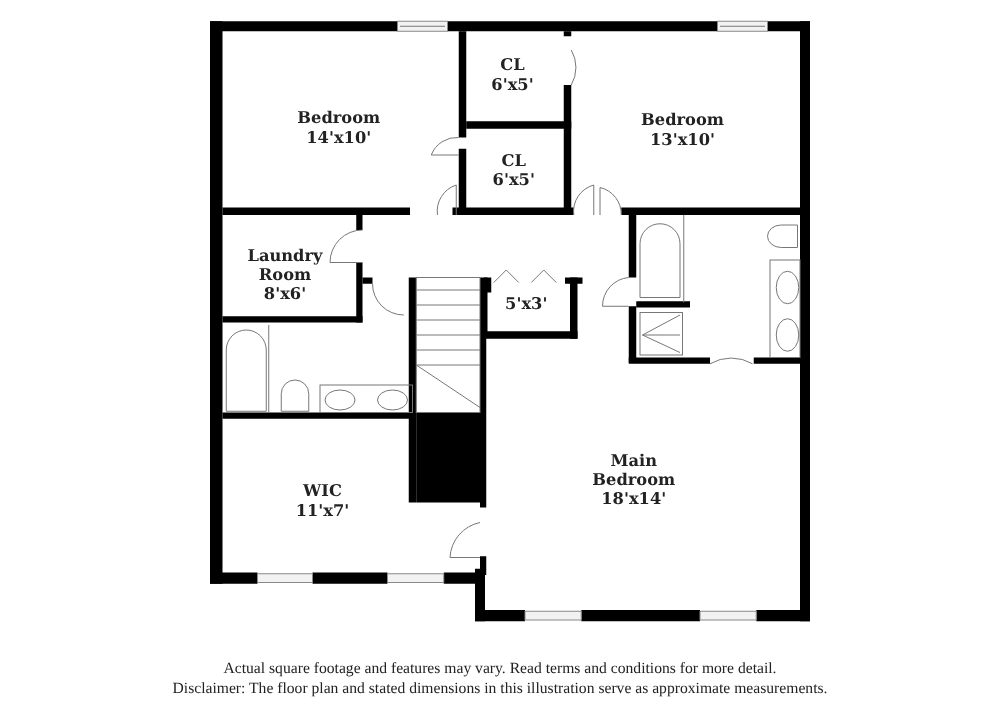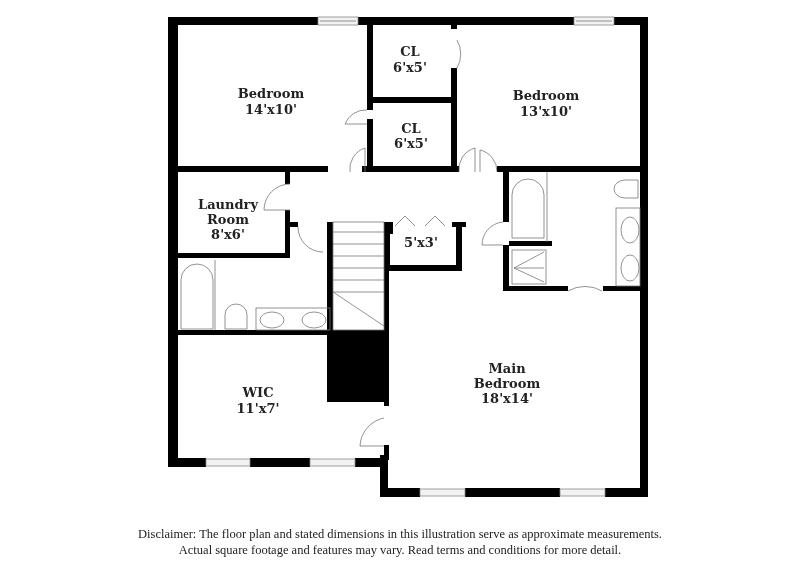--- a/index.html
+++ b/index.html
@@ -149,15 +149,15 @@
     <text class="lbl" x="258" y="397">WIC</text>
     <text class="lbl" x="258" y="413">11'x7'</text>
 
     <text class="lbl" x="507" y="373">Main</text>
     <text class="lbl" x="507" y="388">Bedroom</text>
     <text class="lbl" x="507" y="403">18'x14'</text>
   </g>
 </svg>
 
 <div class="disclaimer">
+  <div>Actual square footage and features may vary. Read terms and conditions for more detail.</div>
   <div>Disclaimer: The floor plan and stated dimensions in this illustration serve as approximate measurements.</div>
-  <div>Actual square footage and features may vary. Read terms and conditions for more detail.</div>
 </div>
 
 </body></html>

